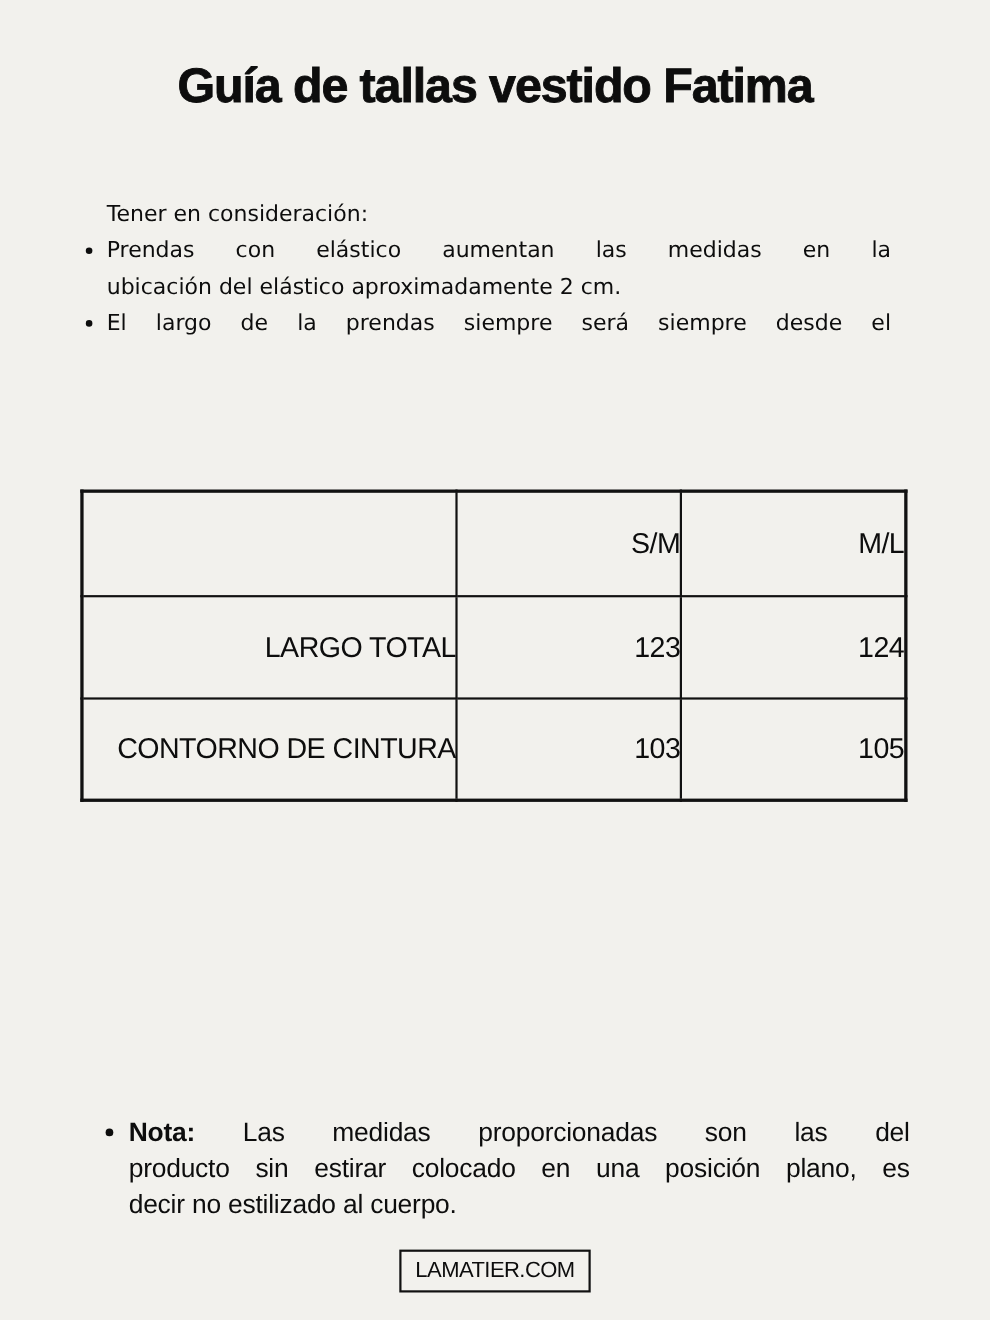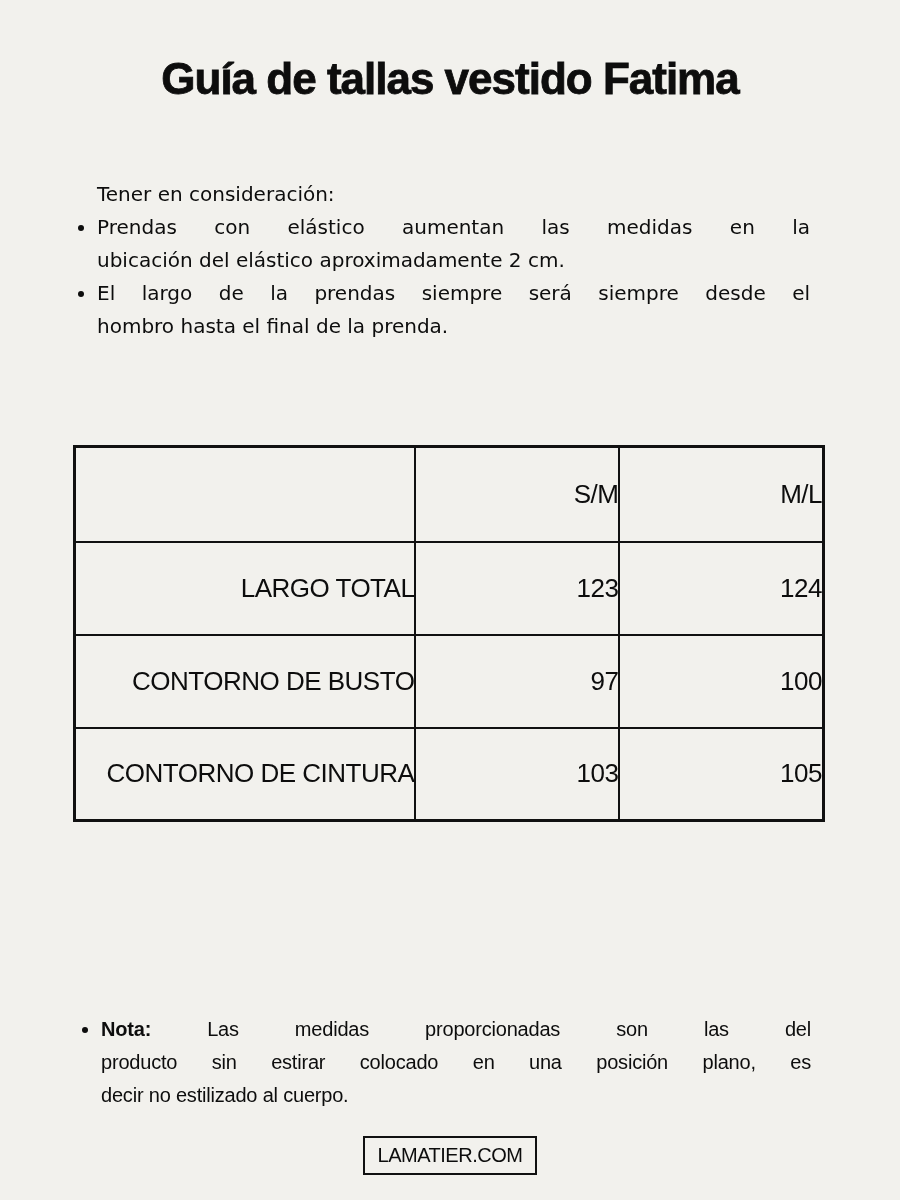--- a/index.html
+++ b/index.html
@@ -85,23 +85,23 @@
     font-weight: 400;
     padding: 0;
   }
   .size-table thead tr { height: 95px; }
   .size-table tbody tr { height: 93px; }
 
   
   .note {
     position: absolute;
     top: 1013px;
-    left: 77px;
+    left: 93px;
     width: 734px;
-    font-size: 20px;
+    font-size: 24px;
     line-height: 33px;
     letter-spacing: -0.2px;
   }
   .note ul {
     margin: 0;
     padding-left: 24px;
     list-style: disc outside;
   }
   .note .note-label {
     font-weight: bold;
@@ -133,21 +133,20 @@
 
   <section class="intro">
     <p class="intro-heading">Tener en consideración:</p>
     <ul>
       <li>
         <span class="jl">Prendas con elástico aumentan las medidas en la</span>
         <span class="ll">ubicación del elástico aproximadamente 2 cm.</span>
       </li>
       <li>
         <span class="jl">El largo de la prendas siempre será siempre desde el</span>
-        <span class="ll">hombro hasta el final de la prenda.</span>
       </li>
     </ul>
   </section>
 
   <table class="size-table">
     <colgroup>
       <col style="width:342px">
       <col style="width:205px">
       <col style="width:205px">
     </colgroup>
@@ -156,25 +155,20 @@
         <th></th>
         <th>S/M</th>
         <th>M/L</th>
       </tr>
     </thead>
     <tbody>
       <tr>
         <td>LARGO TOTAL</td>
         <td>123</td>
         <td>124</td>
-      </tr>
-      <tr>
-        <td>CONTORNO DE BUSTO</td>
-        <td>97</td>
-        <td>100</td>
       </tr>
       <tr>
         <td>CONTORNO DE CINTURA</td>
         <td>103</td>
         <td>105</td>
       </tr>
     </tbody>
   </table>
 
   <section class="note">

